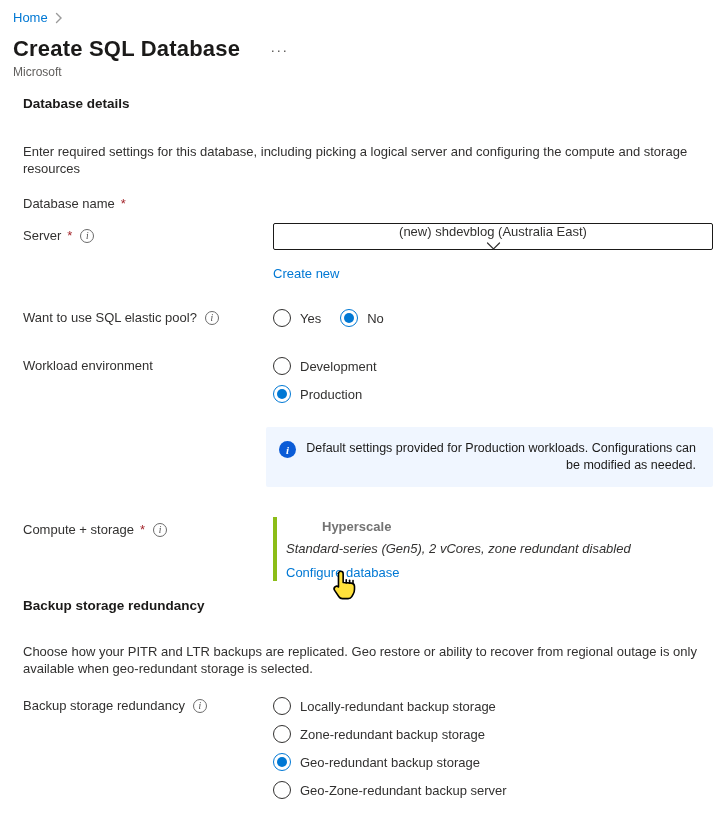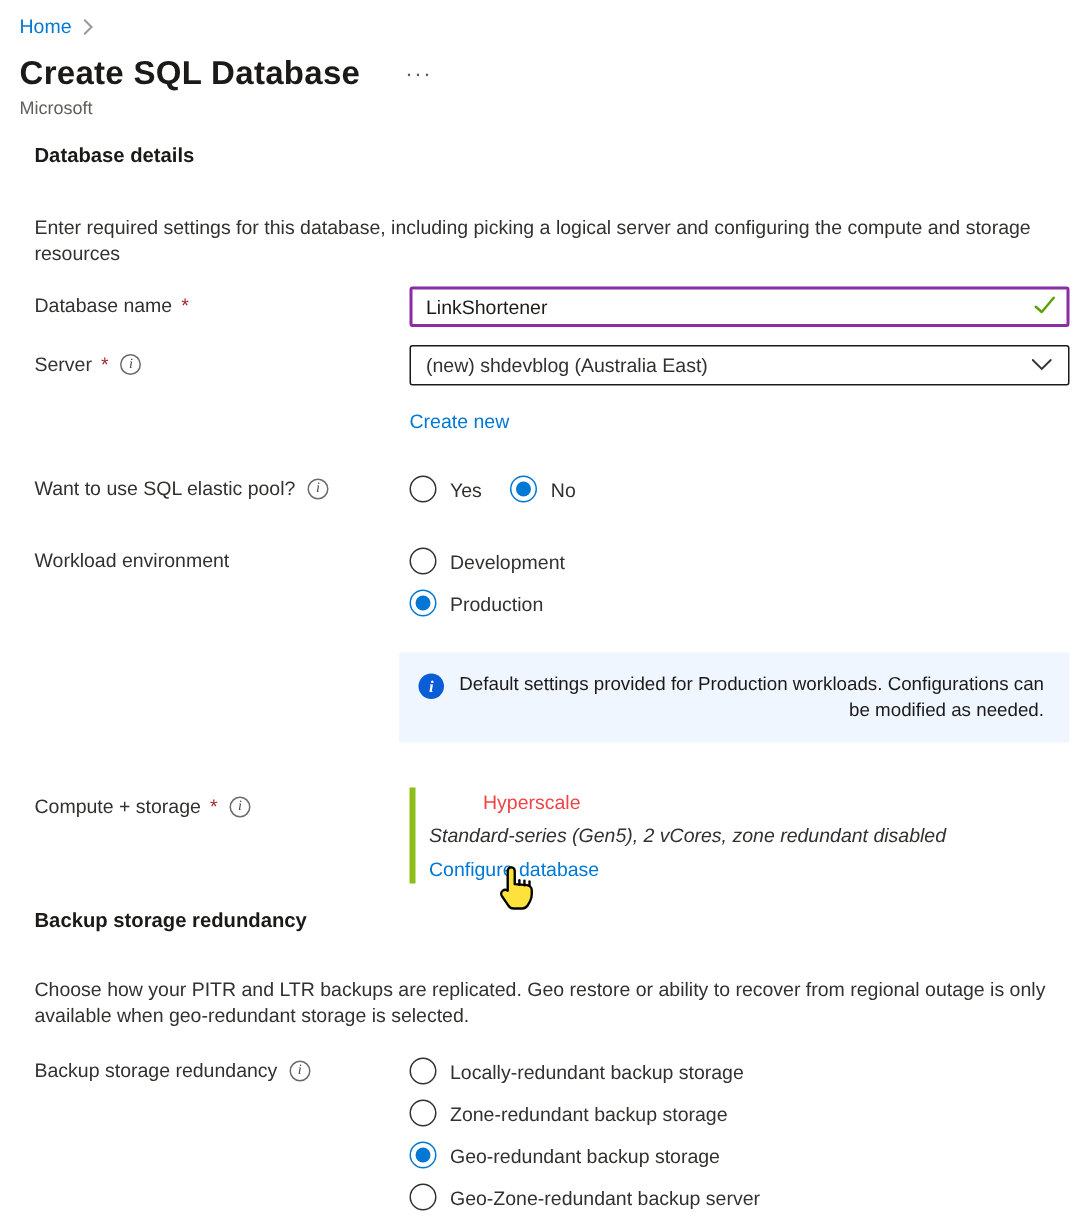--- a/index.html
+++ b/index.html
@@ -39,21 +39,21 @@
 
   
   .text-input { width:100%; height:27px; border:2px solid #8a2da5; border-radius:2px;
                 font-size:13px; padding:0 30px 0 9px; color:#1b1a19; outline:none;
                 font-family:"Liberation Sans", sans-serif; }
   .valid-check { position:absolute; right:9px; top:6px; }
 
   
   .dropdown { width:100%; height:27px; border:1px solid #1b1a19; border-radius:2px;
               display:flex; align-items:center; justify-content:space-between;
-              padding:0 10px; font-size:13px; cursor:pointer; background:#fff; }
+              padding:0 10px; font-size:13px; cursor:pointer; background:#fff;flex-direction:column; }
   .link { color:#0078d4; font-size:13px; text-decoration:none; cursor:pointer; display:inline-block; }
   .create-new { margin-top:16px; }
 
   
   .radio-group-h { display:flex; gap:19px; padding-top:3px; }
   .radio-group-v { display:flex; flex-direction:column; gap:8px; padding-top:3px; }
   .radio { display:flex; align-items:center; gap:9px; font-size:13px; cursor:pointer; height:20px;text-align:right; }
   .radio-circle { width:18px; height:18px; flex:none; border:1px solid #323130;
                   border-radius:50%; background:#fff; position:relative; }
   .radio-circle.checked { border-color:#0078d4; }
@@ -76,21 +76,21 @@
               display:flex; gap:10px; padding:13px 14px 13px 13px;text-align:right; }
   .info-badge { width:17px; height:17px; flex:none; margin-top:1px; border-radius:50%;
                 background:#0b5cd7; color:#fff; display:flex; align-items:center;
                 justify-content:center; font-size:11px; font-weight:bold;
                 font-family:"Liberation Serif", serif; font-style:italic; }
   .info-badge::before { content:"i"; }
   .info-text { font-size:12.5px; line-height:17px; color:#1b1a19; max-width:390px; }
 
   
   .compute-block { border-left:4px solid #8cbd18; padding-left:9px; position:relative; }
-  .compute-tier { font-size:13px; font-weight:normal; color:#ef4444; padding-top:2px;padding-left:36px; }
+  .compute-tier { font-size:13px; font-weight:bold; color:#737373; padding-top:2px;padding-left:36px; }
   .compute-config { font-size:13px; margin-top:7px;font-style:italic; }
   .compute-link { margin-top:7px; }
   .cursor-hand { position:absolute; left:52px; bottom:-26px; pointer-events:none; }
 </style>
 </head>
 <body>
 
 <div class="page">
 
   <div class="breadcrumb">
@@ -110,28 +110,20 @@
 
   <div class="content">
 
     <div class="section-title">Database details</div>
     <div class="section-desc">Enter required settings for this database, including picking a logical server and configuring the compute and storage resources</div>
 
     <div class="row row-dbname">
       <div class="row-label">
         <span>Database name</span>
           <span class="req">*</span>
-      </div>
-      <div class="row-control">
-        <input class="text-input" type="text" value="LinkShortener" style="">
-        <span class="valid-check">
-          <svg width="15" height="13" viewBox="0 0 15 13">
-              <path d="M1.5 7.5 L5.5 11 L13.5 1.5" fill="none" stroke="#57a300" stroke-width="1.6" stroke-linecap="round" stroke-linejoin="round"></path>
-            </svg>
-        </span>
       </div>
     </div>
 
     <div class="row row-server">
       <div class="row-label">
         <span>Server</span>
           <span class="req">*</span>
         <span class="info-icon"></span>
       </div>
       <div class="row-control">

